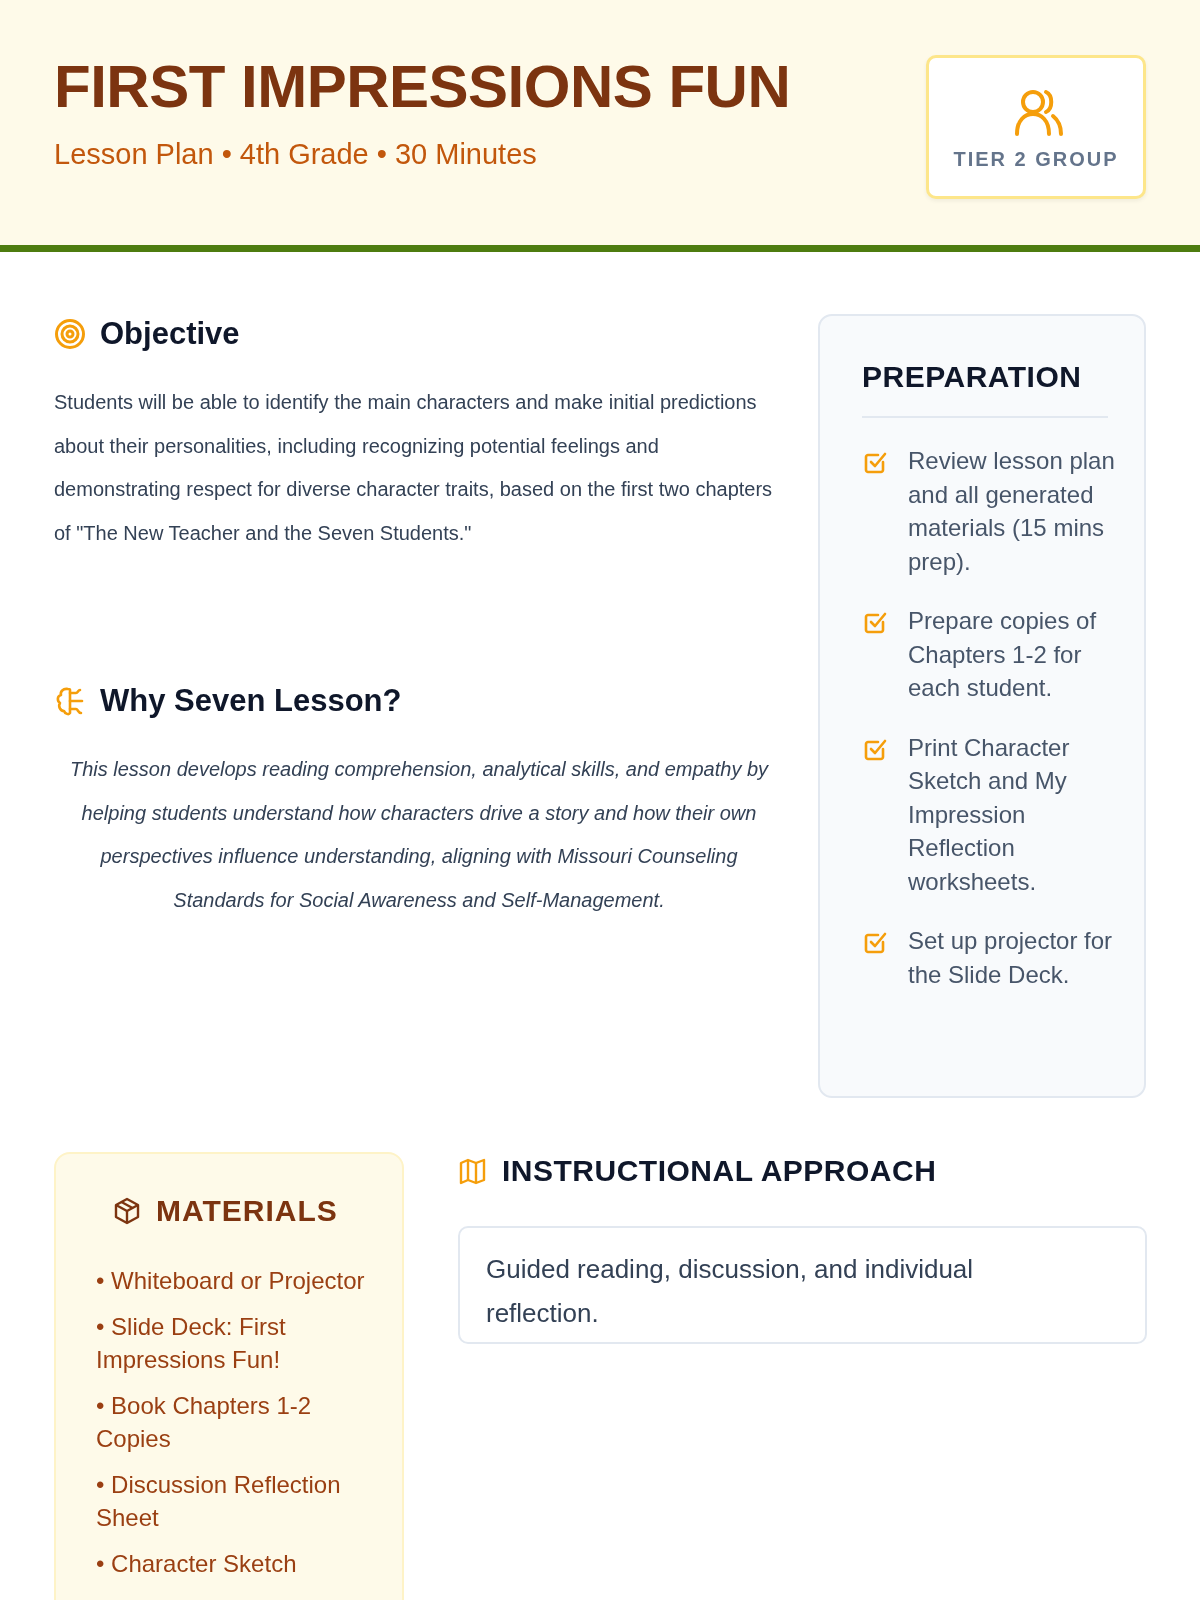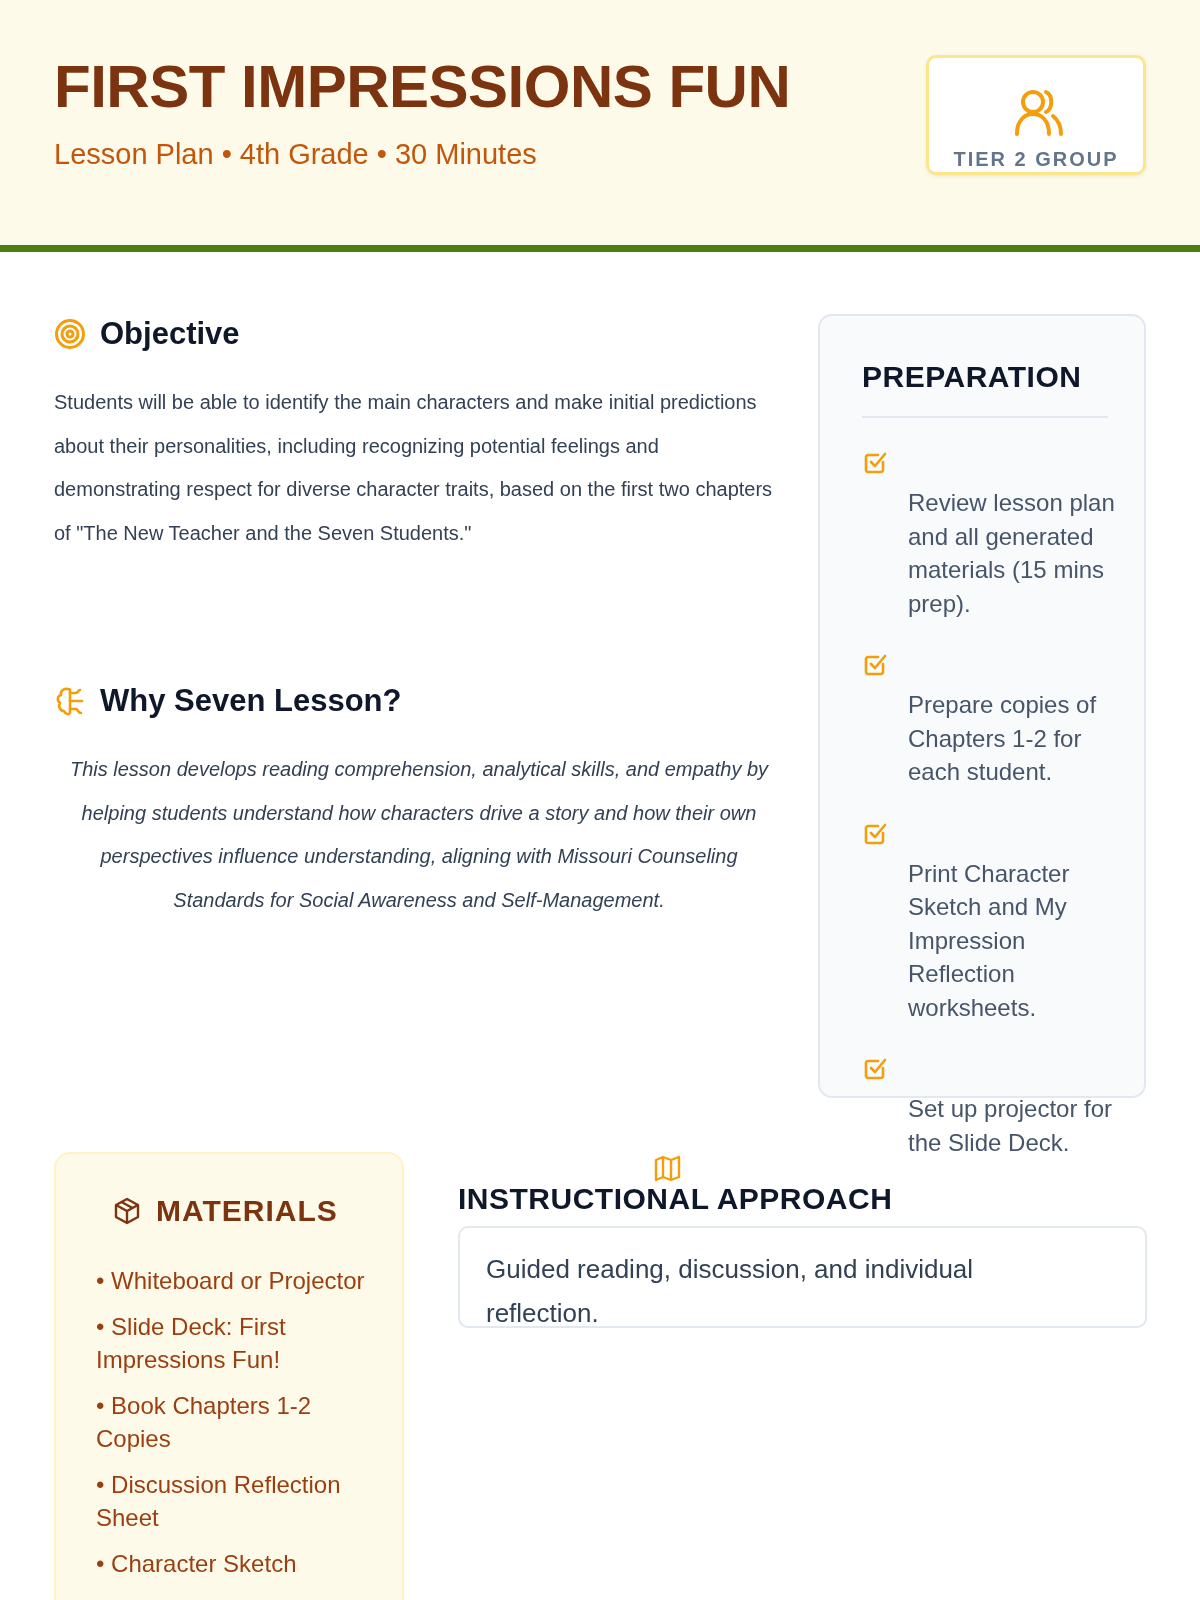--- a/index.html
+++ b/index.html
@@ -15,21 +15,21 @@
     position: absolute; left: 54px; top: 52px;
     font-size: 60px; font-weight: 700; color: #7c3410; letter-spacing: -0.5px;
     font-family: "Liberation Sans", sans-serif;
   }
   .header-sub {
     position: absolute; left: 54px; top: 138px;
     font-size: 29px; color: #c2570c;
   }
   .header-sub .dot { margin: 0 8px; }
   .tier-card {
-    position: absolute; left: 926px; top: 55px; width: 220px; height: 120px;
+    position: absolute; left: 926px; top: 55px; width: 220px; height: 144px;
     background: #ffffff; border: 3px solid #fde68a; border-radius: 10px;
     box-shadow: 0 2px 4px rgba(0,0,0,0.06);
     text-align: center;
   }
   .tier-card svg { position: absolute; left: 84px; top: 30px; }
   .tier-label {
     position: absolute; left: 0; right: 0; top: 90px;
     font-size: 20px; font-weight: 700; color: #64748b; letter-spacing: 2px;
   }
 
@@ -51,43 +51,43 @@
   .prep-title {
     position: absolute; left: 42px; top: 44px; font-size: 30px; font-weight: 700;
     color: #0f172a; letter-spacing: 0.5px;
   }
   .prep-rule {
     position: absolute; left: 42px; top: 100px; width: 246px; height: 2px; background: #e2e8f0;
   }
   .prep-list { position: absolute; left: 42px; top: 128px; width: 260px; }
   .prep-item { display: flex; margin-bottom: 26px; }
   .prep-item svg { flex: 0 0 28px; margin-top: 5px; margin-right: 18px; }
-  .prep-item span { font-size: 24px; line-height: 33.5px; color: #475569; margin-top: 42px; }
+  .prep-item span { font-size: 24px; line-height: 33.5px; color: #475569; }
 
   .materials-card {
     position: absolute; left: 54px; top: 1152px; width: 350px; height: 500px;
     background: #fefae9; border: 2px solid #fef3c7; border-radius: 16px;
   }
   .materials-title {
     position: absolute; left: 56px; top: 40px; display: flex; align-items: center;
     font-size: 30px; font-weight: 700; color: #7c3410; letter-spacing: 1px;
   }
   .materials-title svg { margin-right: 14px; }
   .materials-list { position: absolute; left: 40px; top: 110px; width: 280px; }
   .materials-list div {
     font-size: 24px; line-height: 33.5px; color: #9a3f12; margin-bottom: 12px;
   }
 
   .approach-head {
     position: absolute; left: 458px; top: 1154px; display: flex; align-items: center;
-    font-size: 30px; font-weight: 700; color: #0f172a; letter-spacing: 0.5px; flex-direction: column;
+    font-size: 30px; font-weight: 700; color: #0f172a; letter-spacing: 0.5px;
   }
   .approach-head svg { margin-right: 14px; }
   .approach-box {
-    position: absolute; left: 458px; top: 1226px; width: 689px; height: 102px;
+    position: absolute; left: 458px; top: 1226px; width: 689px; height: 118px;
     background: #ffffff; border: 2px solid #e2e8f0; border-radius: 10px;
   }
   .approach-box span {
     position: absolute; left: 26px; top: 20px; width: 600px;
     font-size: 26px; line-height: 43.5px; color: #334155;
   }
 </style>
 </head>
 <body>
 

